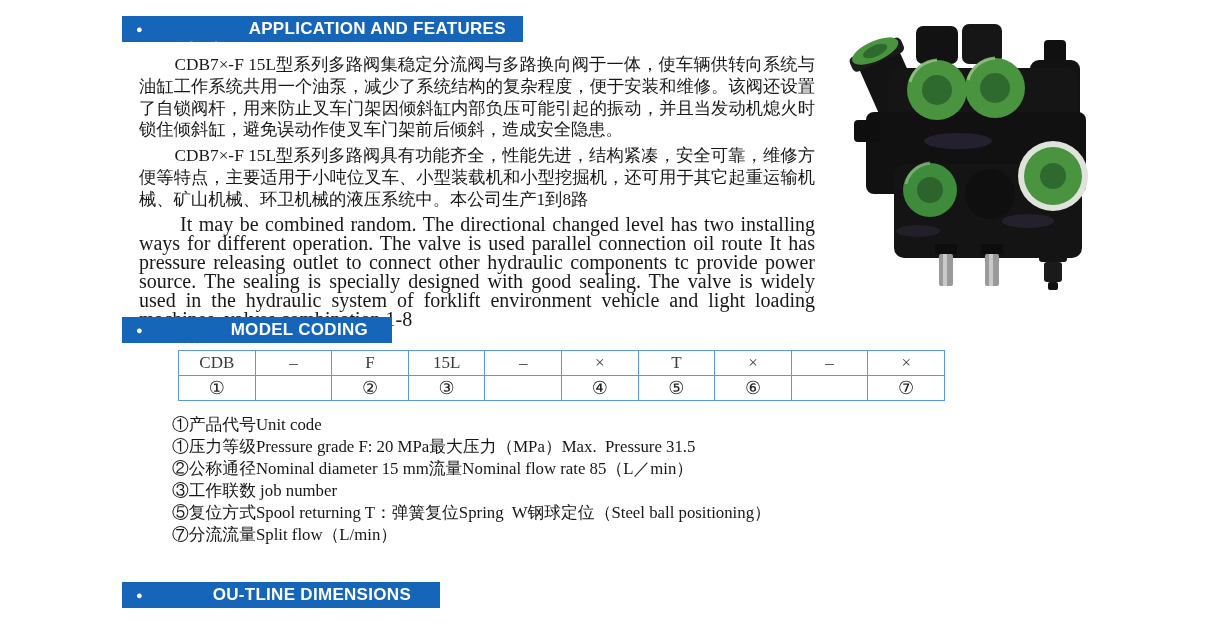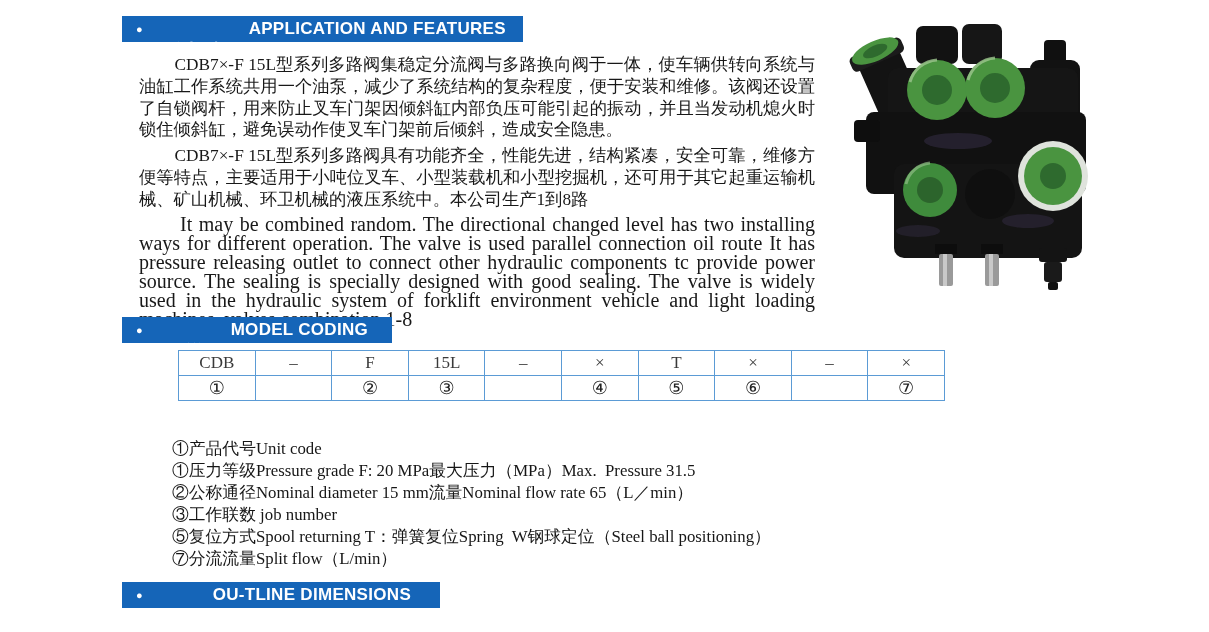--- a/index.html
+++ b/index.html
@@ -35,21 +35,21 @@
   .mtable{
     position:absolute;left:178px;top:350px;width:767px;border-collapse:collapse;table-layout:fixed;
   }
   .mtable td{
     border:1.5px solid #5b9bd5;height:24px;text-align:center;vertical-align:middle;
     font-size:17px;color:#3a3a3a;padding:0;
   }
   .mtable tr.coderow td{font-size:18px;color:#222222;}
 
   
-  .notes{position:absolute;left:172px;top:414px;width:680px;margin-top:24px;}
+  .notes{position:absolute;left:172px;top:414px;width:680px;}
   .notes .note{
     font-size:16.8px;line-height:21.9px;color:#161616;white-space:pre-wrap;
   }
 </style>
 </head>
 <body>
 
 <div class="page">
 
   <div class="hdr" id="hdr-features">
@@ -162,21 +162,21 @@
       <td>⑥</td>
       <td></td>
       <td>⑦</td>
     </tr>
   </tbody>
     </table>
 
   <div class="notes">
     <div class="note">①产品代号Unit code</div>
     <div class="note">①压力等级Pressure grade F: 20 MPa最大压力（MPa）Max.  Pressure 31.5</div>
-    <div class="note">②公称通径Nominal diameter 15 mm流量Nominal flow rate 65（L／min）</div>
+    <div class="note">②公称通径Nominal diameter 15 mm流量Nominal flow rate 85（L／min）</div>
     <div class="note">③工作联数 job number</div>
     <div class="note">⑤复位方式Spool returning T：弹簧复位Spring  W钢球定位（Steel ball positioning）</div>
     <div class="note">⑦分流流量Split flow（L/min）</div>
   </div>
 
   <div class="hdr" id="hdr-outline">
     <span class="bullet">●</span>
     <span class="cn">外形图</span>
     <span class="en">OU-TLINE DIMENSIONS</span>
   </div>

